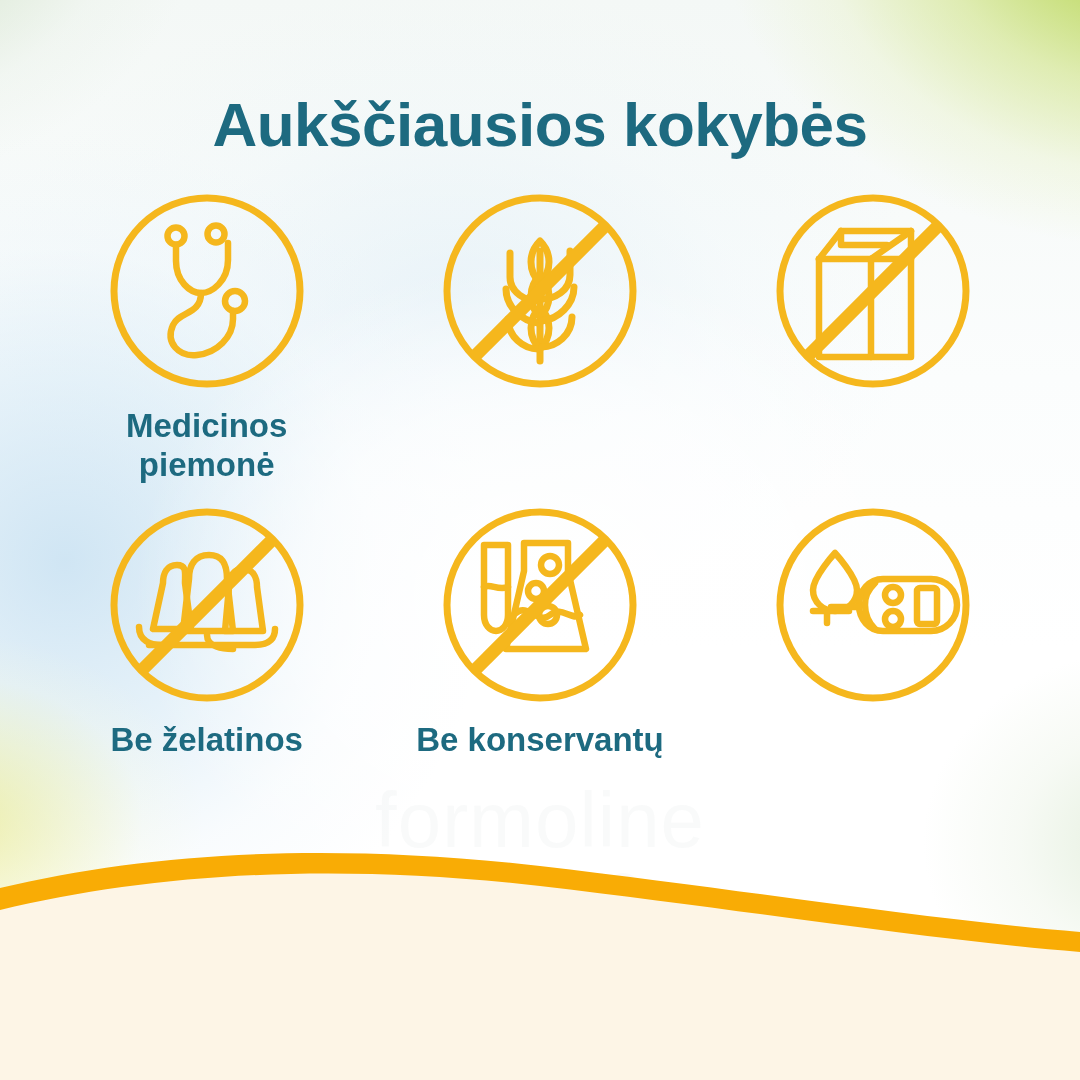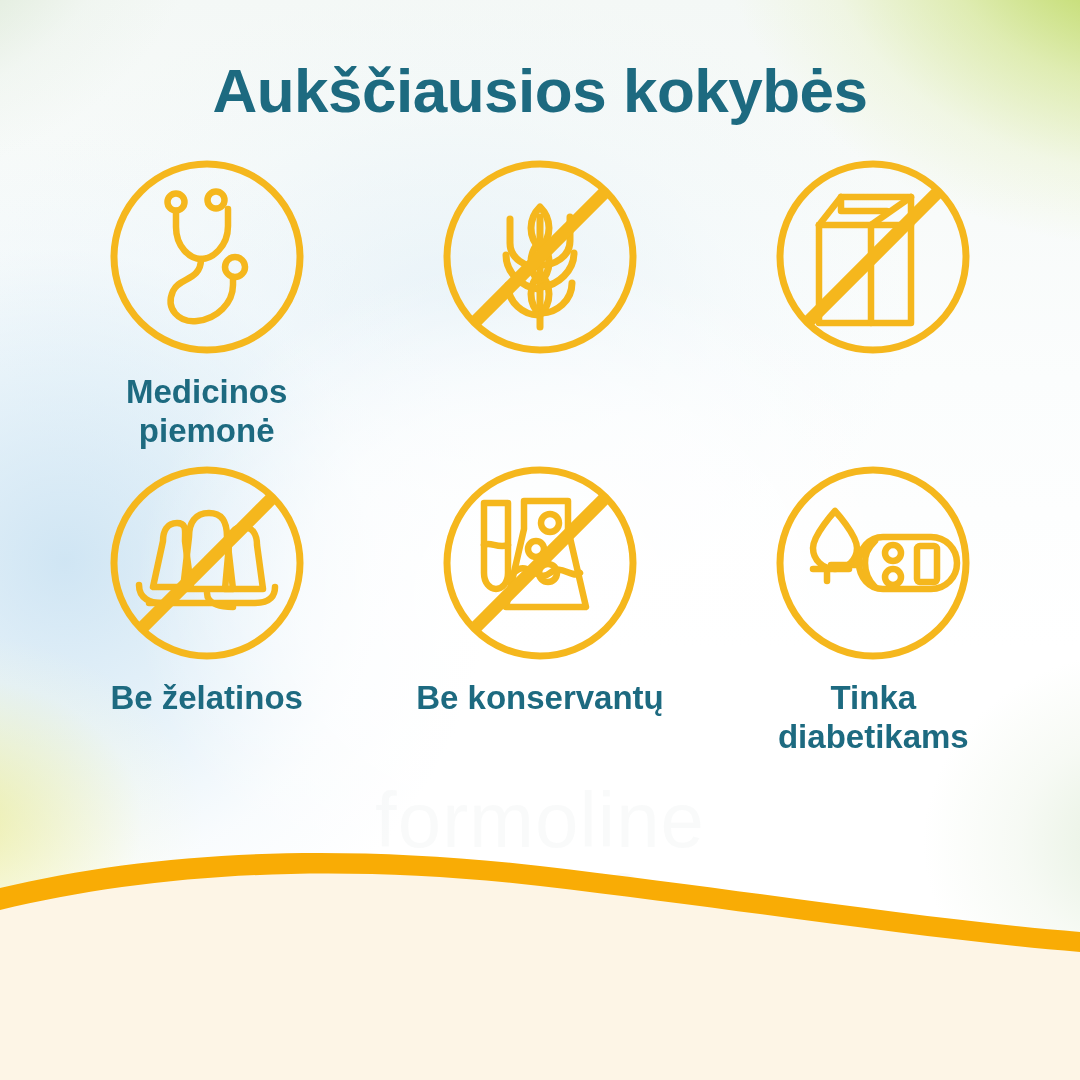--- a/index.html
+++ b/index.html
@@ -115,37 +115,37 @@
 
   
   .content {
     position: relative;
     z-index: 5;
     width: 1080px;
   }
 
   .title {
     margin: 0;
-    padding-top: 58px;
+    padding-top: 92px;
     text-align: center;
     font-size: 62px;
     font-weight: 700;
     color: #1d6a80;
     letter-spacing: -0.5px;
     line-height: 1.05;
   }
 
   .grid {
     margin-top: 32px;
     display: grid;
     grid-template-columns: repeat(3, 1fr);
     grid-template-rows: auto auto;
     width: 1000px;
     margin-left: 40px;
-    row-gap: 4px;
+    row-gap: 12px;
   }
 
   .cell {
     display: flex;
     flex-direction: column;
     align-items: center;
   }
 
   .badge {
     width: 204px;
@@ -286,19 +286,17 @@
             <path d="M56,108 L56,120"></path>
             <path d="M42,108 L78,108"></path>
             <path d="M112,76 L160,76 C175,76 186,88 186,102 C186,116 175,128 160,128 L112,128 C98,128 88,116 88,102 C88,88 98,76 112,76 Z"></path>
             <path d="M104,80 C96,88 94,94 94,102 C94,110 96,118 104,126"></path>
             <path d="M60,104 L88,104"></path>
             <circle cx="122" cy="92" r="8"></circle>
             <circle cx="122" cy="116" r="8"></circle>
             <rect x="146" y="85" width="20" height="36" rx="3"></rect>
           </g>
         </svg>
-        <div class="cell-label">Tinka
-diabetikams</div>
       </div>
 
     </div>
   </div>
 </div>
 
 </body></html>

